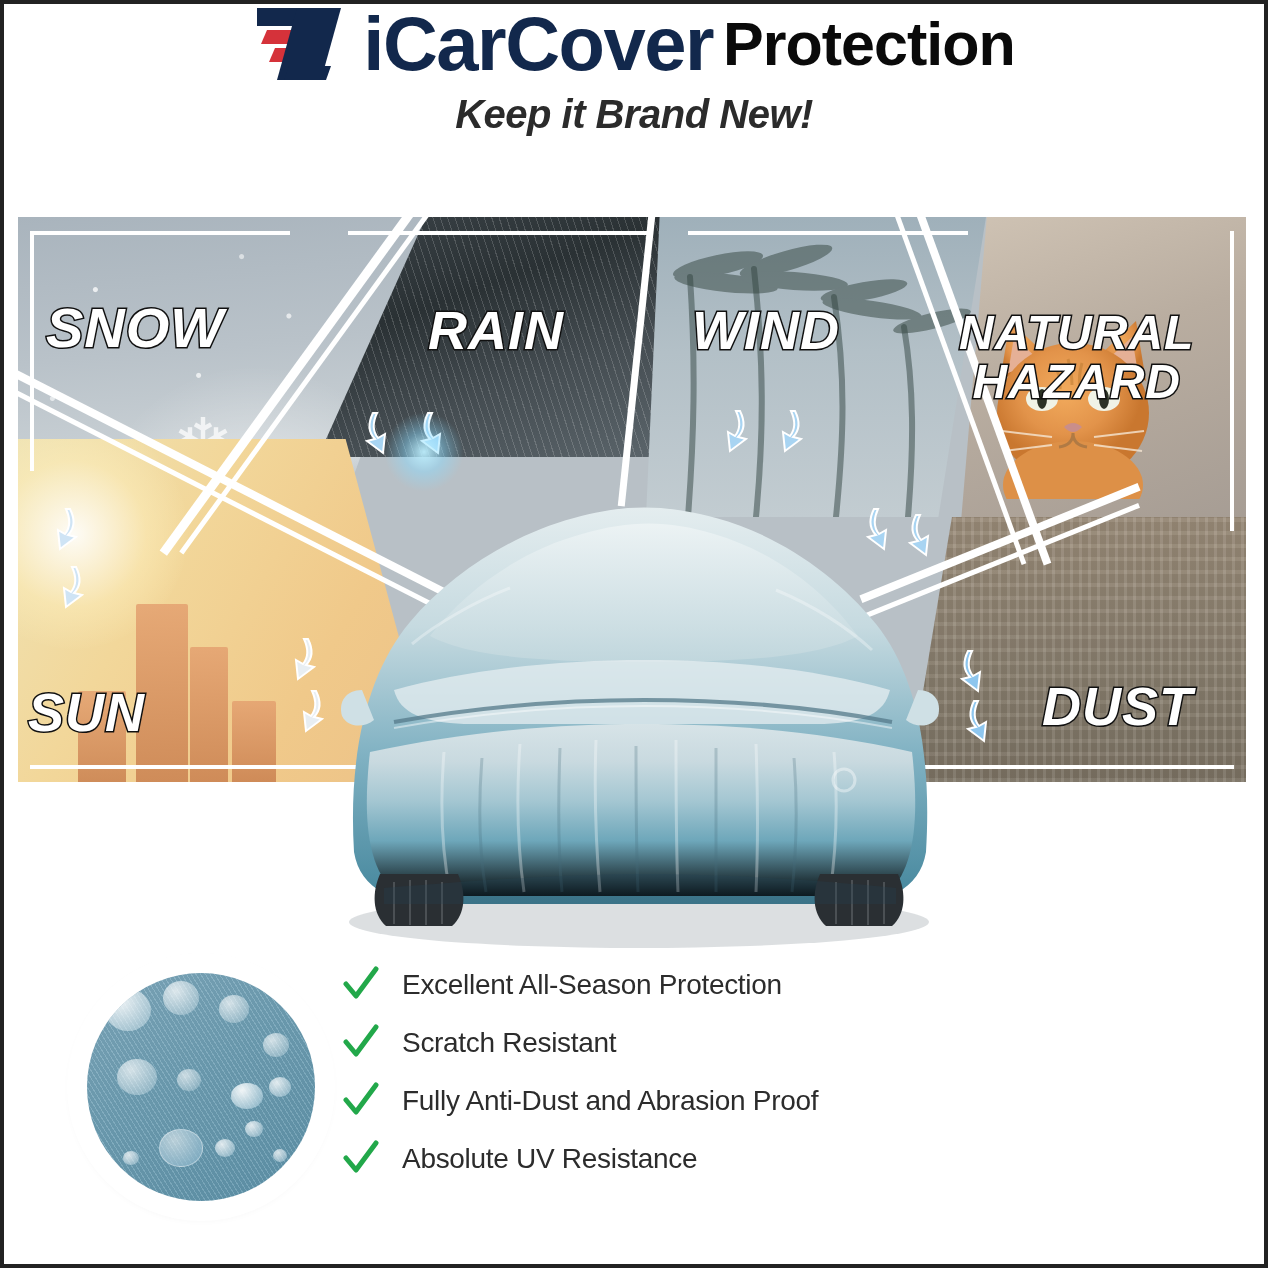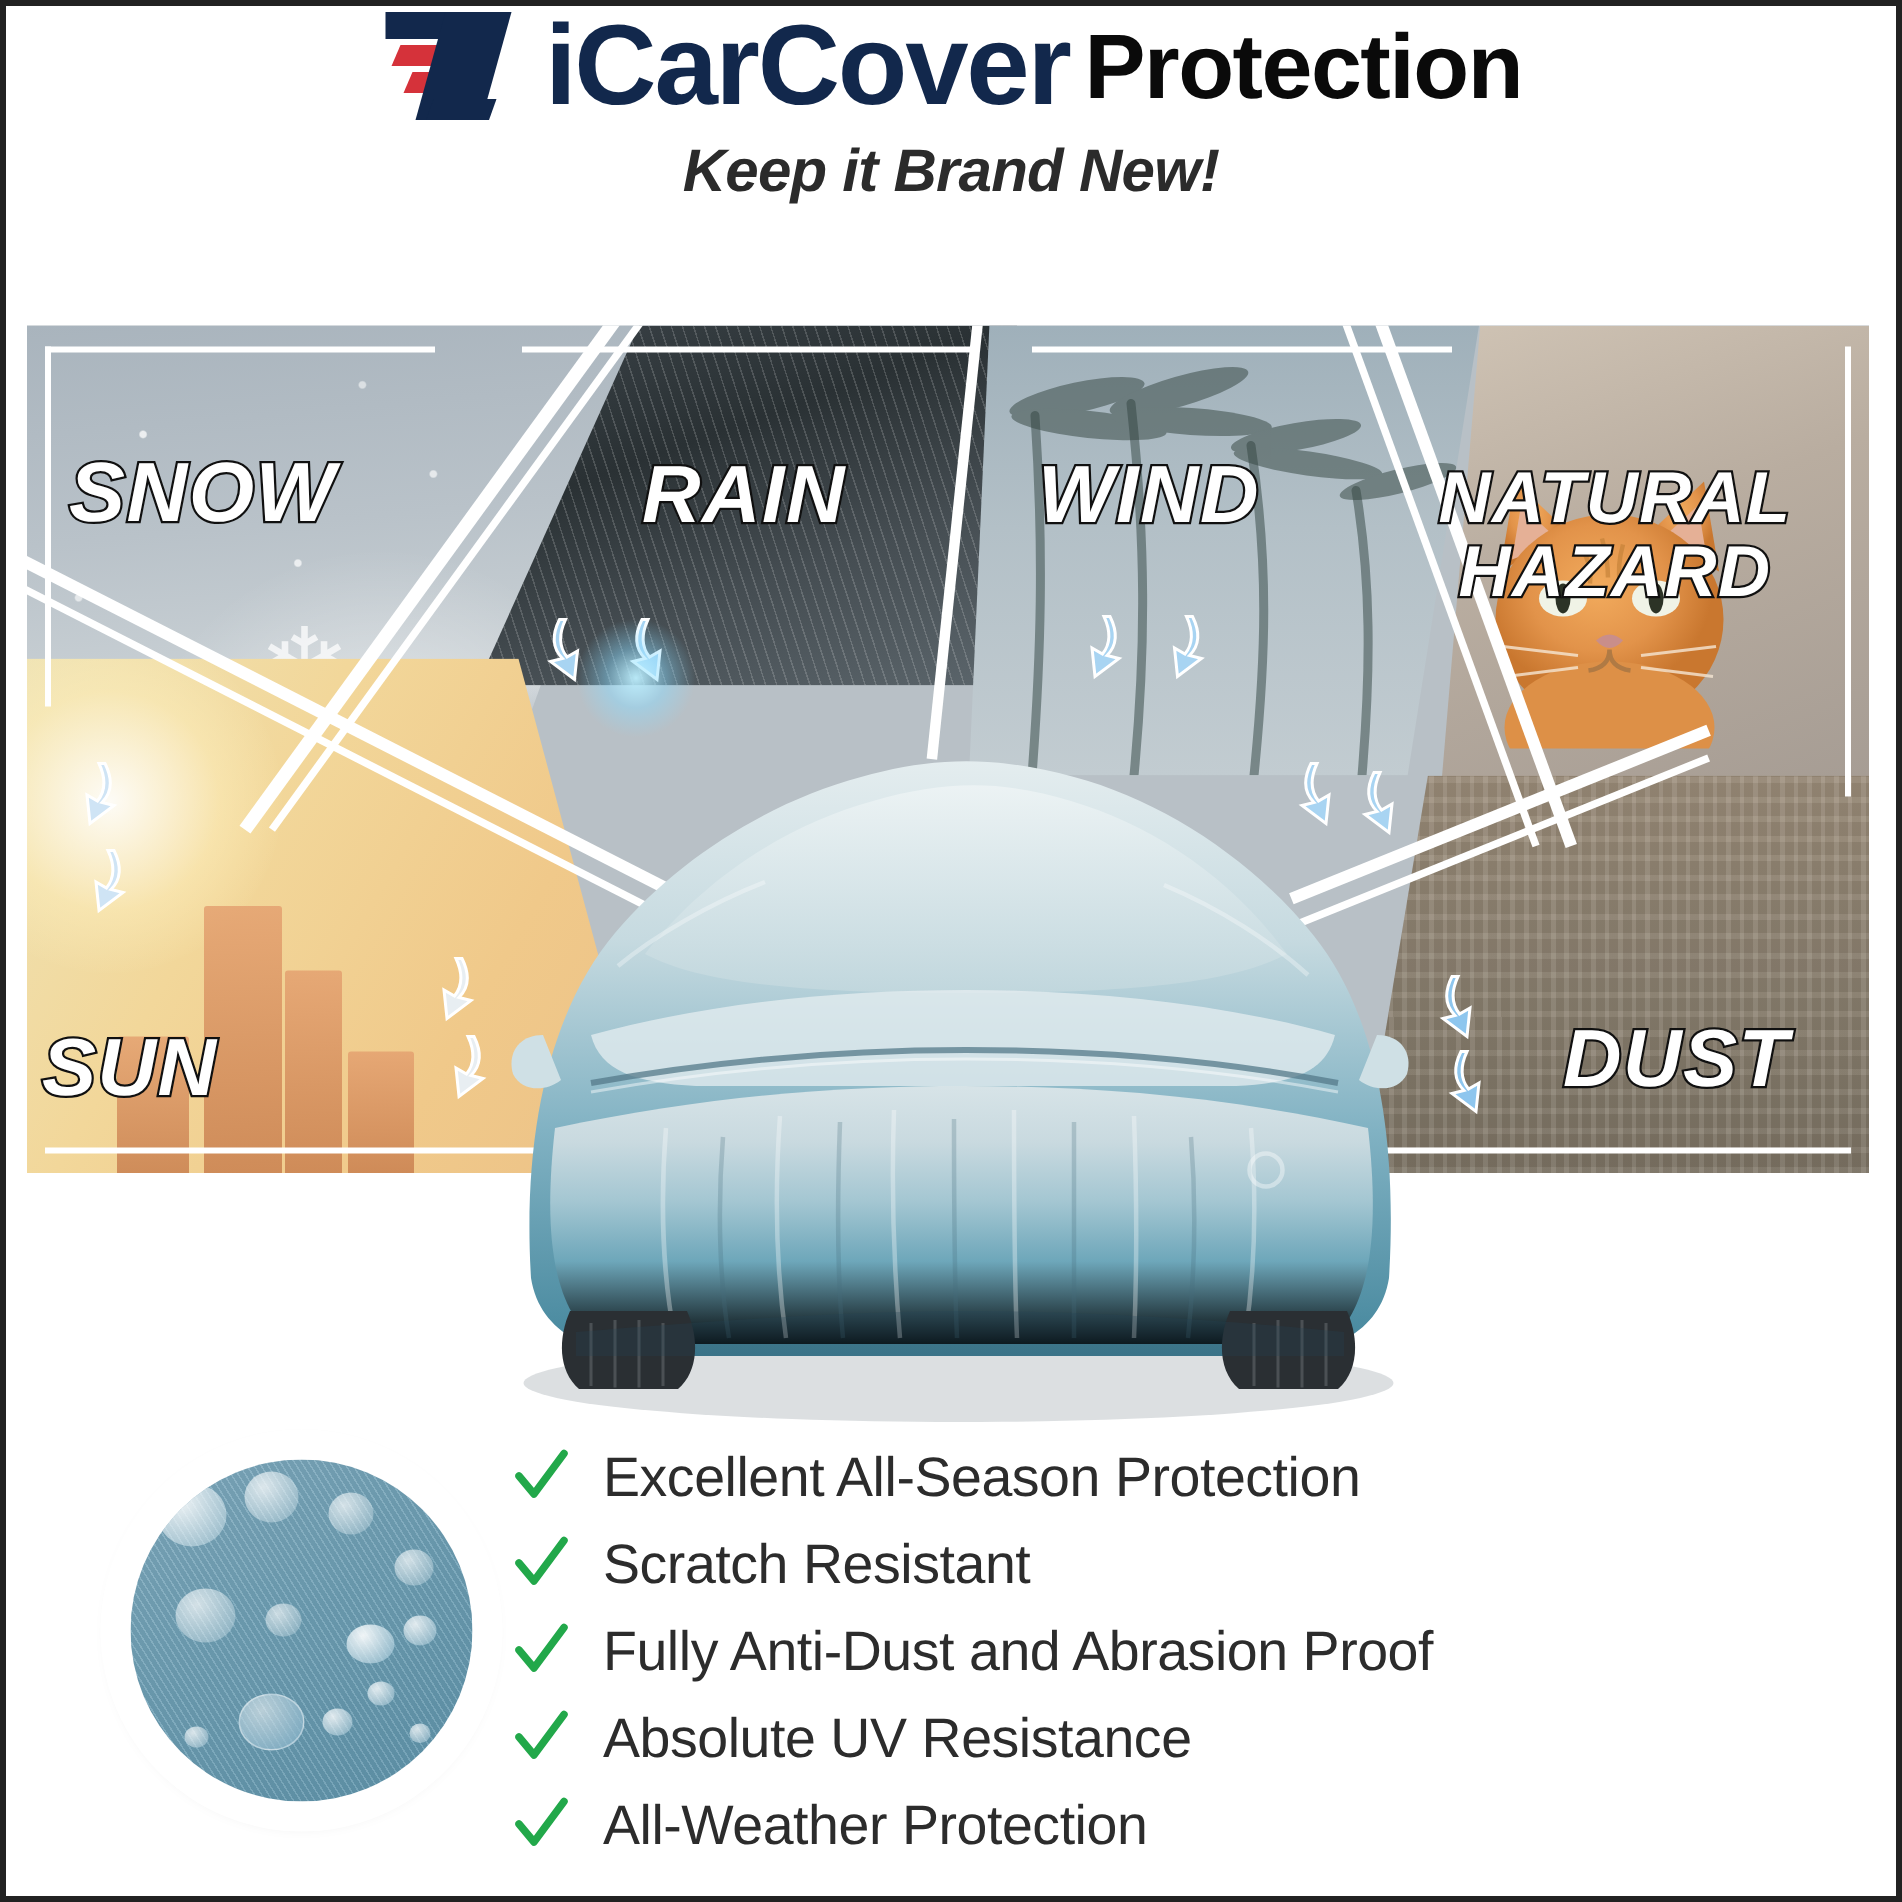--- a/index.html
+++ b/index.html
@@ -166,21 +166,21 @@
       repeating-linear-gradient(58deg, rgba(255,255,255,.13) 0 1px, rgba(0,0,0,.05) 1px 4px),
       linear-gradient(150deg,#7fa9bd 0%,#6e9fb4 45%,#5e93aa 100%);
   }
   .bead{ position:absolute; border-radius:50%; }
 
   .features{
     position:absolute; left:338px; top:952px; width:860px;
   }
   .feature-row{ display:flex; align-items:center; gap:22px; height:58px; }
   .check{ width:38px; height:38px; flex:0 0 auto; }
-  .feature-text{ font-size:37px; color:#2c2c2c; letter-spacing:-0.3px; }
+  .feature-text{ font-size:28px; color:#2c2c2c; letter-spacing:-0.3px; }
 </style>
 </head>
 <body>
 
 <div class="header">
   <div class="title-row">
     <svg class="logo-mark" viewBox="0 0 100 80">
       <polygon points="4,4 66,4 56,22 4,22" fill="#12284c"></polygon>
       <polygon points="14,26 62,26 56,40 8,40" fill="#d5323a"></polygon>
       <polygon points="22,44 58,44 53,58 16,58" fill="#d5323a"></polygon>
@@ -458,19 +458,13 @@
         <path d="M4,18 L14,30 L34,3" stroke="#22a84a" stroke-width="5" fill="none" stroke-linecap="round" stroke-linejoin="round"></path>
       </svg>
     <span class="feature-text">Fully Anti-Dust and Abrasion Proof</span>
   </div>
   <div class="feature-row">
     <svg class="check" viewBox="0 0 38 38">
         <path d="M4,18 L14,30 L34,3" stroke="#22a84a" stroke-width="5" fill="none" stroke-linecap="round" stroke-linejoin="round"></path>
       </svg>
     <span class="feature-text">Absolute UV Resistance</span>
   </div>
-  <div class="feature-row">
-    <svg class="check" viewBox="0 0 38 38">
-        <path d="M4,18 L14,30 L34,3" stroke="#22a84a" stroke-width="5" fill="none" stroke-linecap="round" stroke-linejoin="round"></path>
-      </svg>
-    <span class="feature-text">All-Weather Protection</span>
-  </div>
 </div>
 
 </body></html>

